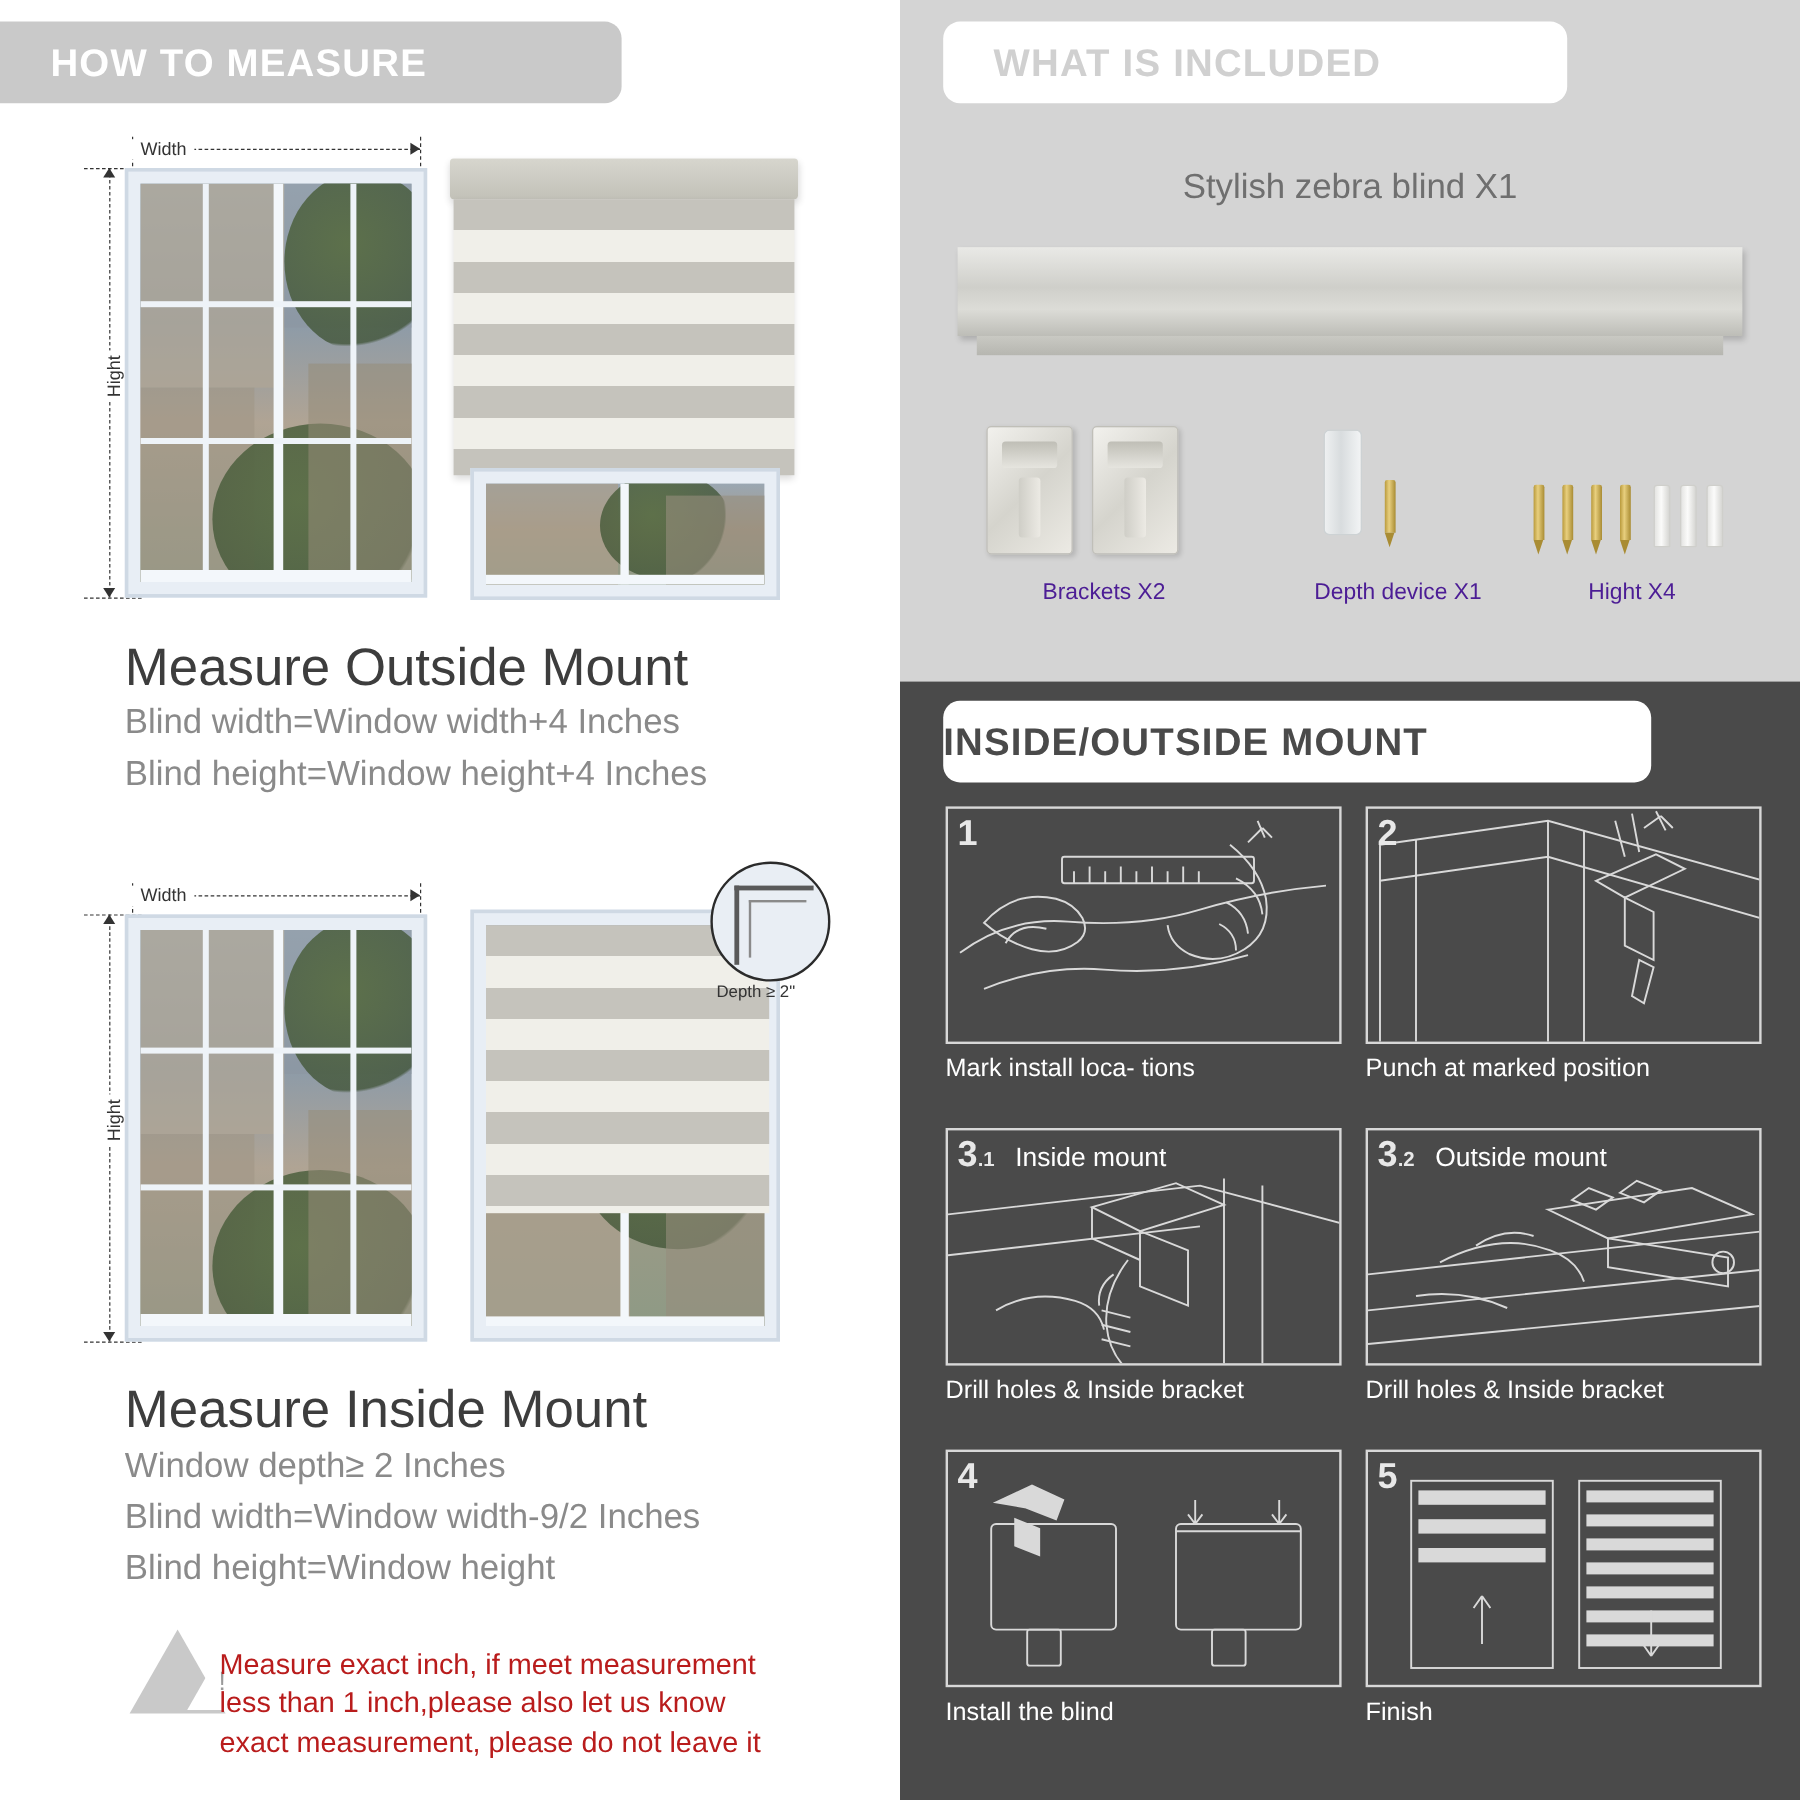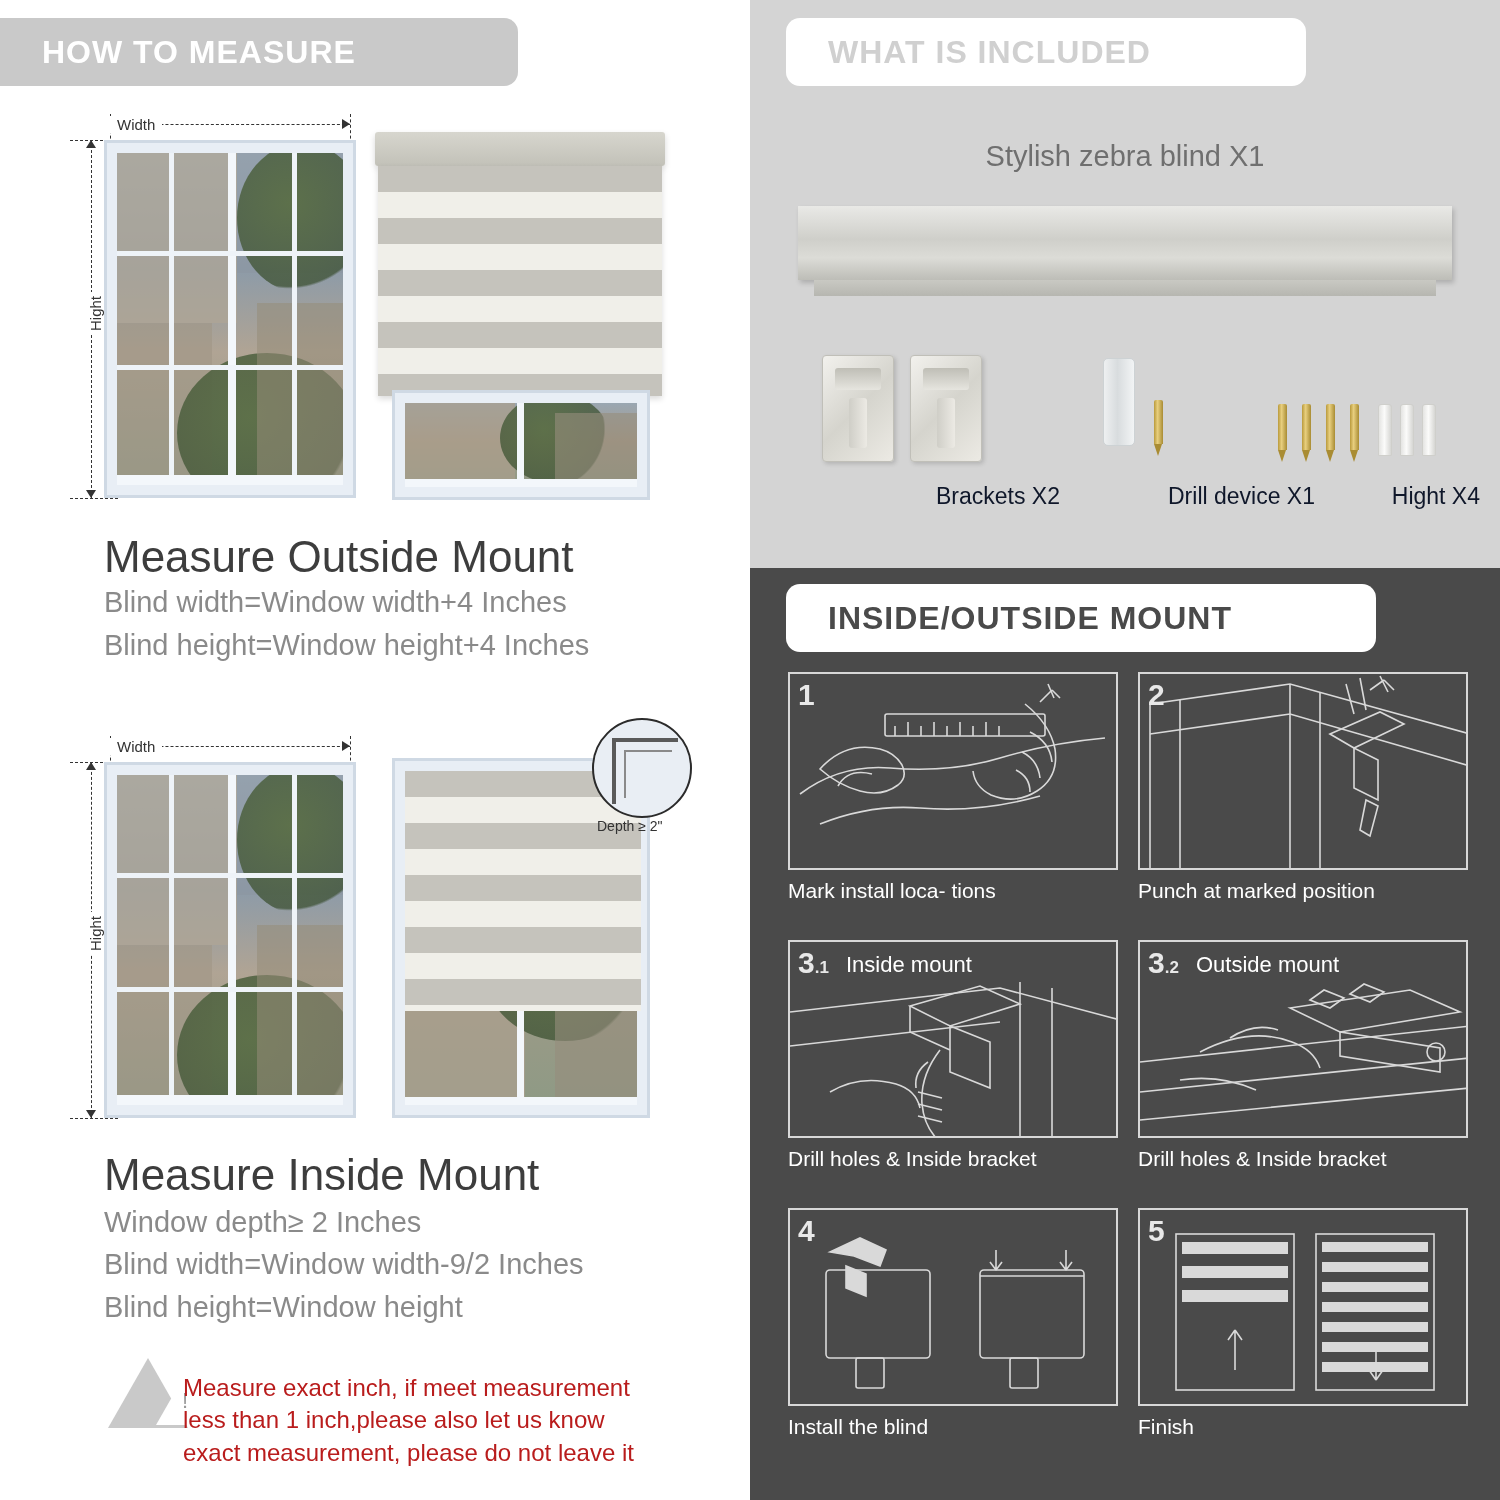--- a/index.html
+++ b/index.html
@@ -281,23 +281,23 @@
   }
   .headrail:after {
     content:"";
     position: absolute;
     left: 16px; top: 74px;
     width: 622px; height: 16px;
     background: linear-gradient(180deg,#c9c9c3,#b6b6b0);
   }
   .part-label {
     position: absolute;
-    font-size: 23px;
-    color: #0f172a;
-    text-align: right;
+    font-size: 19px;
+    color: #4c1d95;
+    text-align: center;
   }
 
   .bracket {
     position: absolute;
     width: 70px; height: 105px;
     background: linear-gradient(135deg,#f2f1ed 0%, #d5d4cd 50%, #eceae4 100%);
     border: 1px solid #c0bfb8;
     border-radius: 4px;
     box-shadow: 2px 2px 4px rgba(0,0,0,0.15);
   }
@@ -356,21 +356,20 @@
   }
   .banner-io {
     position: absolute;
     left: 36px; top: 16px;
     width: 590px; height: 68px;
     background: #ffffff;
     color: #4a4a4a;
     border-radius: 14px;
     font-size: 32px;
     display: flex; align-items: center;
-    padding-left: 42px;
     box-sizing: border-box;
     font-weight: bold;
     letter-spacing: 1px;
   }
   .step {
     position: absolute;
     width: 330px;
   }
   .step-box {
     position: relative;
@@ -534,21 +533,21 @@
     <div class="inc-title">Stylish zebra blind X1</div>
 
     <div class="headrail"></div>
 
     <div class="bracket" style="left:72px; top:355px;"></div>
     <div class="bracket" style="left:160px; top:355px;"></div>
     <div class="part-label" style="left:30px; top:483px; width:280px;">Brackets X2</div>
 
     <div class="safety" style="left:353px; top:358px;"></div>
     <div class="screw" style="left:404px; top:400px; height:44px;"></div>
-    <div class="part-label" style="left:265px; top:483px; width:300px;">Drill device X1</div>
+    <div class="part-label" style="left:265px; top:483px; width:300px;">Depth device X1</div>
 
     <div class="screw" style="left:528px; top:404px; height:46px;"></div>
     <div class="screw" style="left:552px; top:404px; height:46px;"></div>
     <div class="screw" style="left:576px; top:404px; height:46px;"></div>
     <div class="screw" style="left:600px; top:404px; height:46px;"></div>
     <div class="anchor" style="left:628px; top:404px; height:50px;"></div>
     <div class="anchor" style="left:650px; top:404px; height:50px;"></div>
     <div class="anchor" style="left:672px; top:404px; height:50px;"></div>
     <div class="part-label" style="left:490px; top:483px; width:240px;">Hight X4</div>
   </div>

